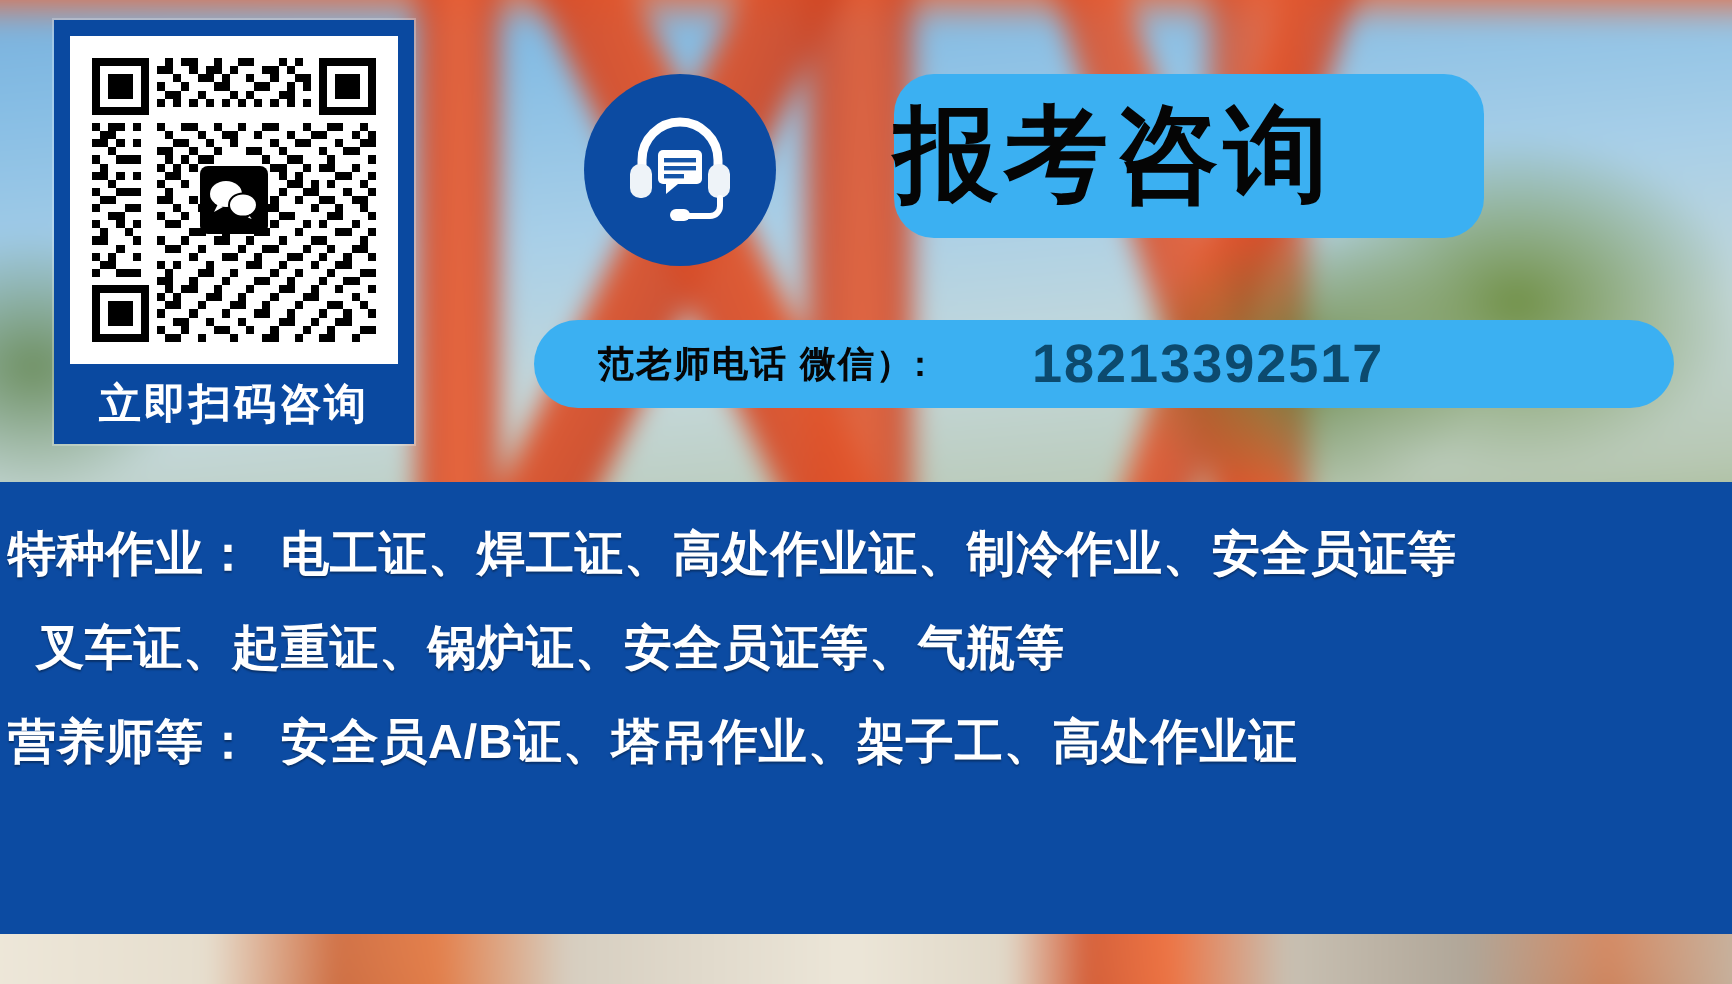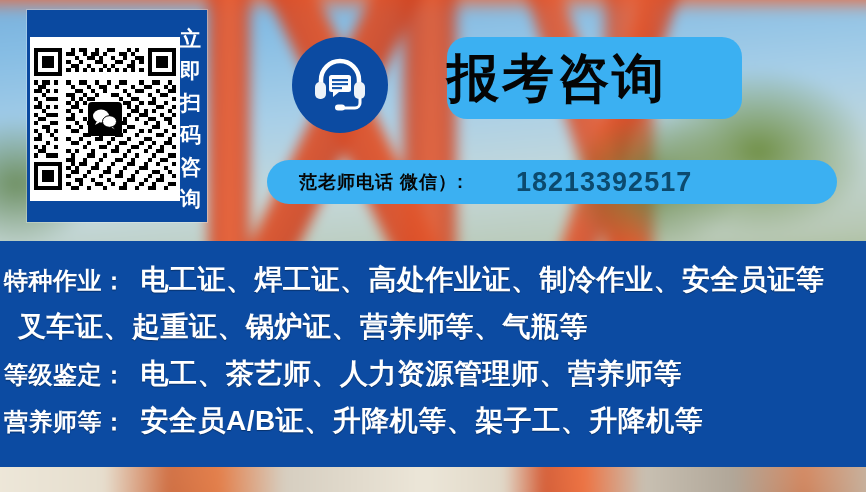--- a/index.html
+++ b/index.html
@@ -98,36 +98,37 @@
     text-shadow: 0 1px 1px rgba(0,0,0,0.35);
   }
   .info-line:first-child { margin-top: 20px; }
 
   .info-label {
     font-size: 24px;
     letter-spacing: 0.5px;
     flex: 0 0 auto;
   }
   .info-value {
-    font-size: 28px;
+    font-size: 24px;
     margin-left: 14px;
     letter-spacing: 0.5px;
     flex: 0 0 auto;
   }
 
   
   .qr-card {
     position: absolute;
     left: 27px; top: 10px;
     width: 180px; height: 212px;
     background: #0a49a0;
     border: 3px solid #0a49a0;
     box-shadow: 0 0 0 1px rgba(255,255,255,0.25);
     z-index: 6;
     display: flex;
+    flex-direction: column;
     align-items: center;
   }
   .qr-inner {
     width: 164px; height: 164px;
     margin-top: 5px;
     background: #ffffff;
     display: flex;
     align-items: center;
     justify-content: center;
     position: relative;
@@ -549,25 +550,21 @@
     <span class="pill-phone-label">范老师电话 微信）:</span>
     <span class="pill-phone-number">18213392517</span>
   </div>
 
   <div class="info-panel">
     <div class="info-line">
       <span class="info-label">特种作业：</span>
       <span class="info-value">电工证、焊工证、高处作业证、制冷作业、安全员证等</span>
     </div>
     <div class="info-line">
-      <span class="info-value">叉车证、起重证、锅炉证、营养师等、气瓶等</span>
-    </div>
-    <div class="info-line">
-      <span class="info-label">等级鉴定：</span>
-      <span class="info-value">电工、茶艺师、人力资源管理师、营养师等</span>
+      <span class="info-value">叉车证、起重证、锅炉证、安全员证等、气瓶等</span>
     </div>
     <div class="info-line">
       <span class="info-label">营养师等：</span>
-      <span class="info-value">安全员A/B证、升降机等、架子工、升降机等</span>
+      <span class="info-value">安全员A/B证、塔吊作业、架子工、高处作业证</span>
     </div>
   </div>
 
 </div>
 
 </body></html>

